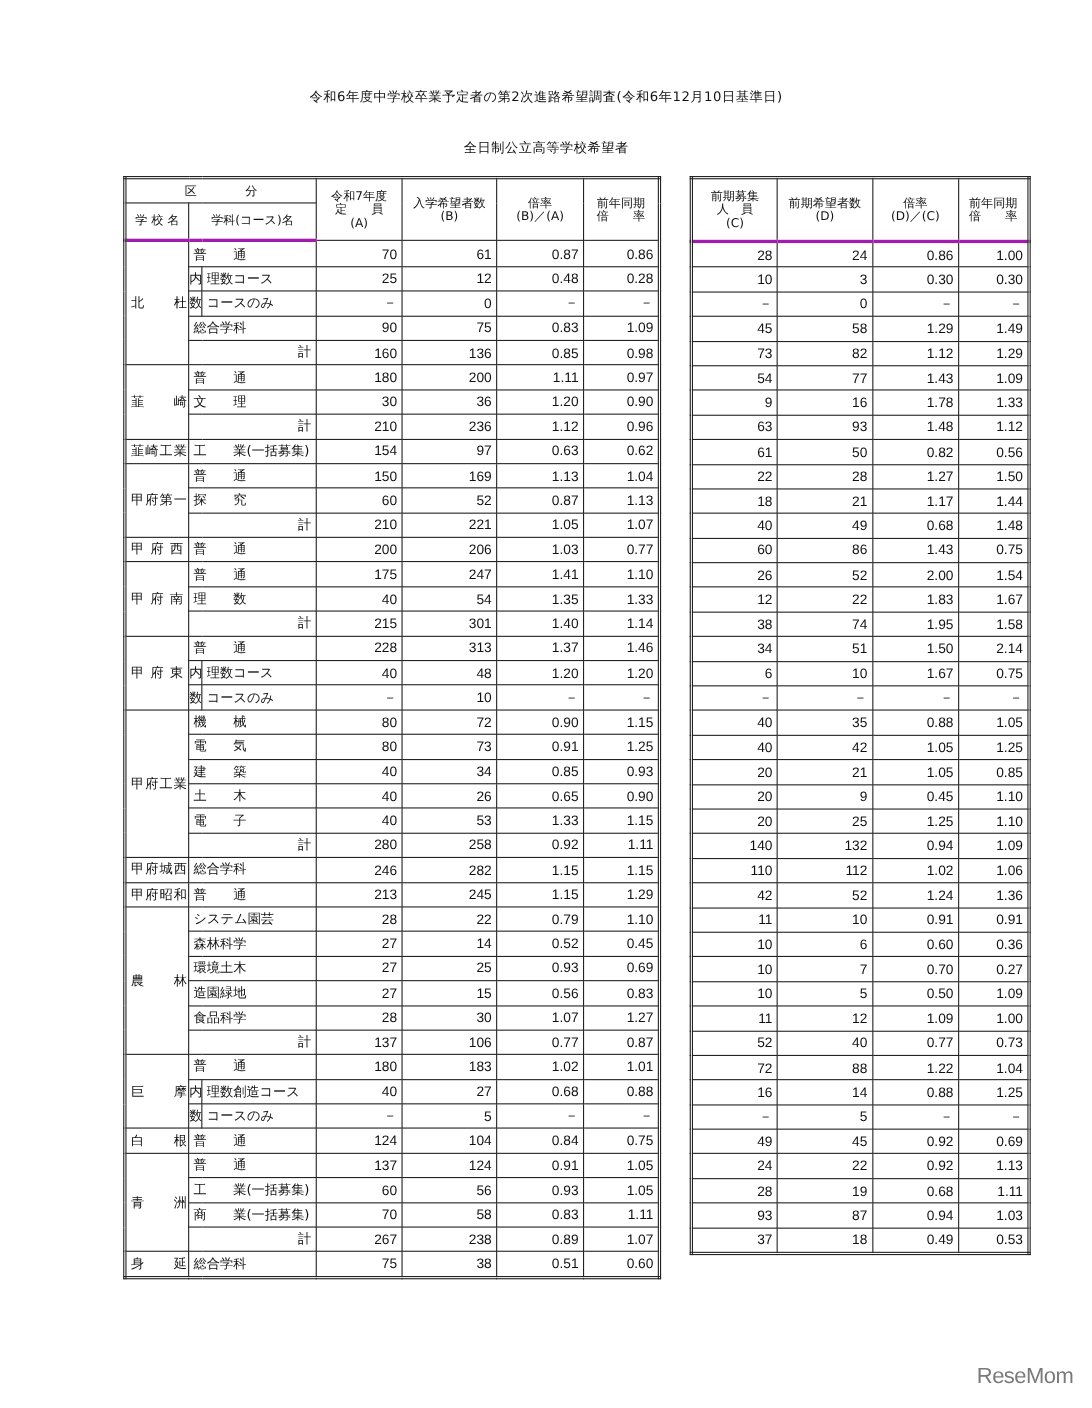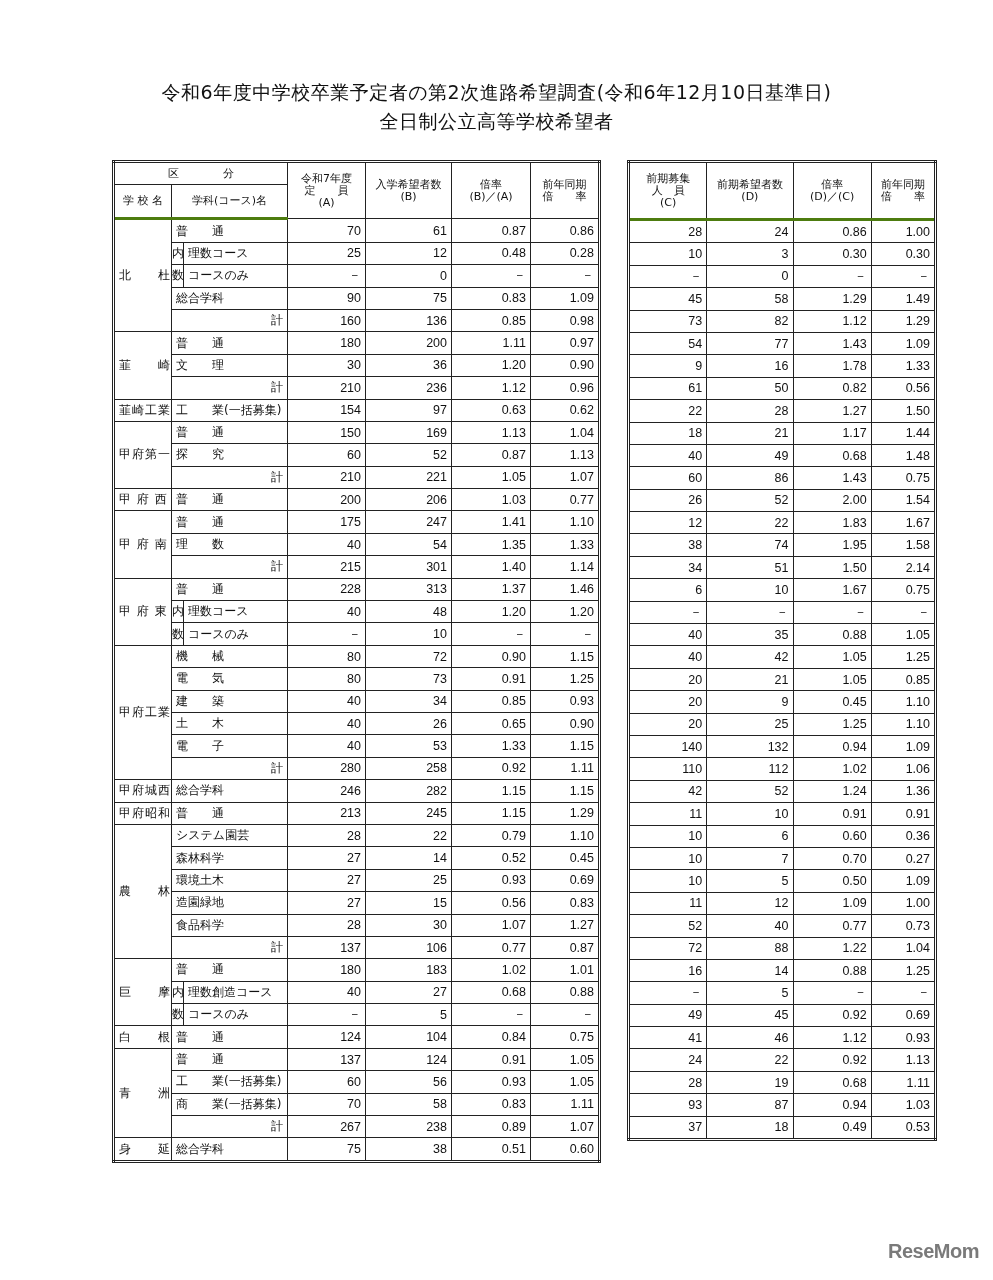--- a/index.html
+++ b/index.html
@@ -1,31 +1,31 @@
 <!DOCTYPE html>
 <html><head>
 <meta charset="utf-8">
 <style>
   html, body { margin:0; padding:0; background:#fff; }
   body { width:993px; height:1280px; position:relative; font-family:"DejaVu Sans", "Liberation Sans", sans-serif; color:#111; overflow:hidden; }
-  .title { position:absolute; left:0; width:993px; text-align:center; font-size:19px; letter-spacing:0.5px; }
+  .title { position:absolute; left:0; width:993px; text-align:center; font-size:12px; letter-spacing:0.5px; }
   .t1 { top:80px; }
-  .t2 { top:109px; }
+  .t2 { top:126px; }
   table { position:absolute; border-collapse:collapse; border:3px double #222; font-size:12px; table-layout:fixed;margin-left:28px; }
   td, th { border:1px solid #222; height:21.4px; padding:0 4px; white-space:nowrap; overflow:hidden; }
   th { font-weight:normal; font-size:11px; line-height:12px; text-align:center; }
   td.num { text-align:right; font-family:"Liberation Sans", sans-serif; font-size:12.5px; }
   td.school { text-align:left; font-size:12px; letter-spacing:1px; }
   td.subject { text-align:left; }
   td.total { text-align:right; }
   td.uchi { width:10px; text-align:center; padding:0; }
-  tr.hdr-sep td, tr.hdr-sep th { border-bottom:3px solid #4d7c0f; }
+  tr.hdr-sep td, tr.hdr-sep th { border-bottom:3px solid #a21caf; }
   #left { left:84px; top:160px; width:486px; }
   #right { left:599px; top:160px; width:310px; }
-  .logo { position:absolute; left:888px; top:1240px; font-family:"Liberation Sans", sans-serif; font-weight:bold; font-size:20px; color:#7a7a7a; letter-spacing:-0.5px; }
+  .logo { position:absolute; left:888px; top:1240px; font-family:"Liberation Sans", sans-serif; font-weight:normal; font-size:20px; color:#7a7a7a; letter-spacing:-0.5px; }
 </style>
 </head>
 <body>
 
 <div class="title t1">令和6年度中学校卒業予定者の第2次進路希望調査(令和6年12月10日基準日)</div>
 <div class="title t2">全日制公立高等学校希望者</div>
 
 <table id="left">
   <colgroup>
     <col style="width:58px">
@@ -420,20 +420,26 @@
         <td class="num">1.43</td>
         <td class="num">1.09</td>
       </tr>
       <tr>
         <td class="num">9</td>
         <td class="num">16</td>
         <td class="num">1.78</td>
         <td class="num">1.33</td>
       </tr>
       <tr>
+        <td class="num">63</td>
+        <td class="num">93</td>
+        <td class="num">1.48</td>
+        <td class="num">1.12</td>
+      </tr>
+      <tr>
         <td class="num">61</td>
         <td class="num">50</td>
         <td class="num">0.82</td>
         <td class="num">0.56</td>
       </tr>
       <tr>
         <td class="num">22</td>
         <td class="num">28</td>
         <td class="num">1.27</td>
         <td class="num">1.50</td>
@@ -592,26 +598,20 @@
         <td class="num">－</td>
         <td class="num">5</td>
         <td class="num">－</td>
         <td class="num">－</td>
       </tr>
       <tr>
         <td class="num">49</td>
         <td class="num">45</td>
         <td class="num">0.92</td>
         <td class="num">0.69</td>
-      </tr>
-      <tr>
-        <td class="num">41</td>
-        <td class="num">46</td>
-        <td class="num">1.12</td>
-        <td class="num">0.93</td>
       </tr>
       <tr>
         <td class="num">24</td>
         <td class="num">22</td>
         <td class="num">0.92</td>
         <td class="num">1.13</td>
       </tr>
       <tr>
         <td class="num">28</td>
         <td class="num">19</td>

